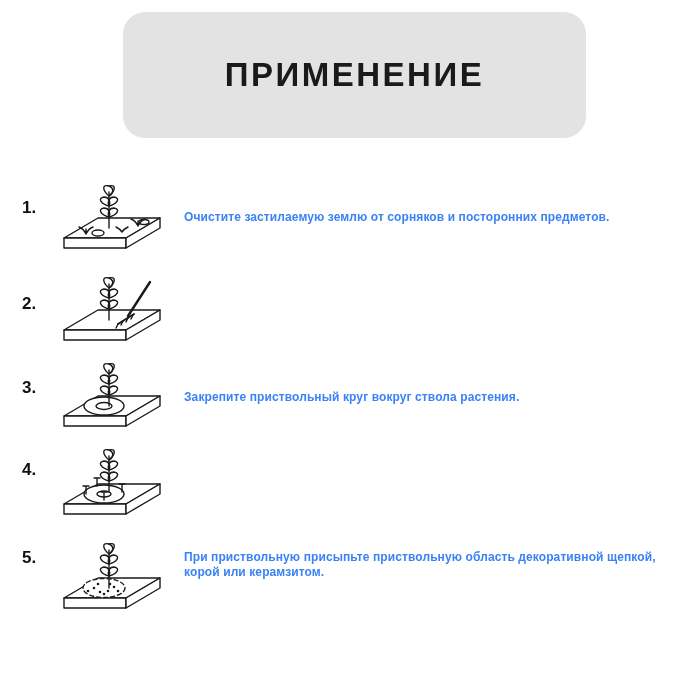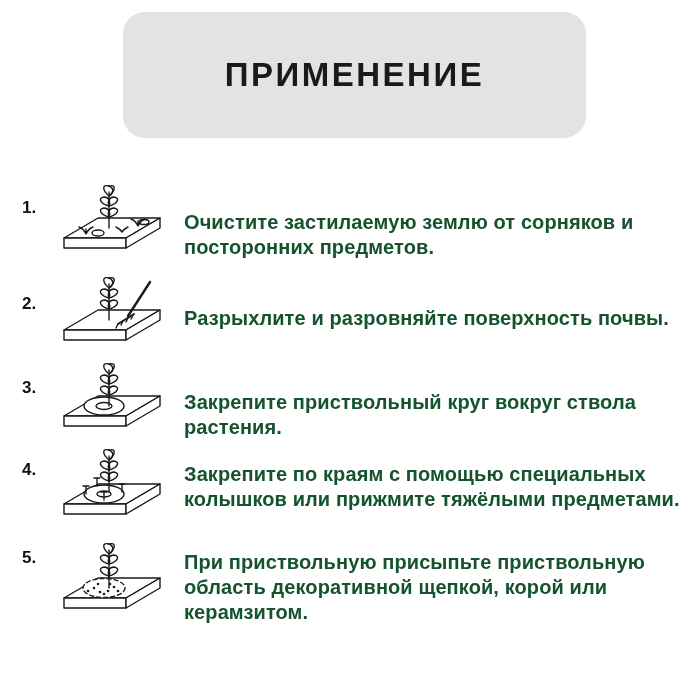--- a/index.html
+++ b/index.html
@@ -81,24 +81,24 @@
   }
   .step-figure svg {
     position: absolute;
     left: 0;
     top: 0;
   }
   .step-text {
     flex: 1 1 auto;
     padding-left: 12px;
     padding-right: 18px;
-    font-size: 20px;
+    font-size: 12px;
     font-weight: 700;
     line-height: 1.26;
-    color: #14532d;
+    color: #3b82f6;
     padding-top: 26px;
     white-space: pre-line;
     letter-spacing: 0.1px;
   }
 
   
   .step-1 { height: 96px; }
   .step-2 { height: 84px; }
   .step-3 { height: 86px; }
   .step-4 { height: 92px; }
@@ -170,21 +170,20 @@
           <path d="M57 26 C65 24 69 18 62 17 C57 17 55 22 57 26 Z"></path>
           <path d="M57 37 C49 35 45 29 52 28 C57 28 59 33 57 37 Z"></path>
           <path d="M57 37 C65 35 69 29 62 28 C57 28 55 33 57 37 Z"></path>
 
           <path d="M98 10 L76 44" stroke-width="2.4"></path>
 
           <path d="M66 52 L82 42" stroke-width="2"></path>
           <path d="M66 52 L64 56 M71 49 L69 53 M76 46 L74 50 M81 43 L79 47"></path>
         </svg>
       </div>
-      <div class="step-text">Разрыхлите и разровняйте поверхность почвы.</div>
     </div>
 
     <div class="step step-3">
       <div class="step-num">3.</div>
       <div class="step-figure">
         <svg width="120" height="92" viewBox="0 0 120 92" fill="none" stroke="#1a1a1a" stroke-width="1.4" stroke-linecap="round" stroke-linejoin="round">
           <path d="M12 60 L46 40 L108 40 L74 60 Z" fill="#ffffff"></path>
           <path d="M12 60 L12 70 L74 70 L74 60 Z" fill="#ffffff"></path>
           <path d="M74 70 L74 60 L108 40 L108 50 Z" fill="#ffffff"></path>
 
@@ -221,21 +220,20 @@
 
           <path d="M57 50 C57 38 57 28 57 14"></path>
           <path d="M57 18 C50 12 50 6 57 8 C62 10 62 15 57 18 Z"></path>
           <path d="M57 18 C64 12 64 6 57 8"></path>
           <path d="M57 28 C49 26 45 20 52 19 C57 19 59 24 57 28 Z"></path>
           <path d="M57 28 C65 26 69 20 62 19 C57 19 55 24 57 28 Z"></path>
           <path d="M57 39 C49 37 45 31 52 30 C57 30 59 35 57 39 Z"></path>
           <path d="M57 39 C65 37 69 31 62 30 C57 30 55 35 57 39 Z"></path>
         </svg>
       </div>
-      <div class="step-text">Закрепите по краям с помощью специальных колышков или прижмите тяжёлыми предметами.</div>
     </div>
 
     <div class="step step-5">
       <div class="step-num">5.</div>
       <div class="step-figure">
         <svg width="120" height="92" viewBox="0 0 120 92" fill="none" stroke="#1a1a1a" stroke-width="1.4" stroke-linecap="round" stroke-linejoin="round">
           <path d="M12 64 L46 44 L108 44 L74 64 Z" fill="#ffffff"></path>
           <path d="M12 64 L12 74 L74 74 L74 64 Z" fill="#ffffff"></path>
           <path d="M74 74 L74 64 L108 44 L108 54 Z" fill="#ffffff"></path>
 

